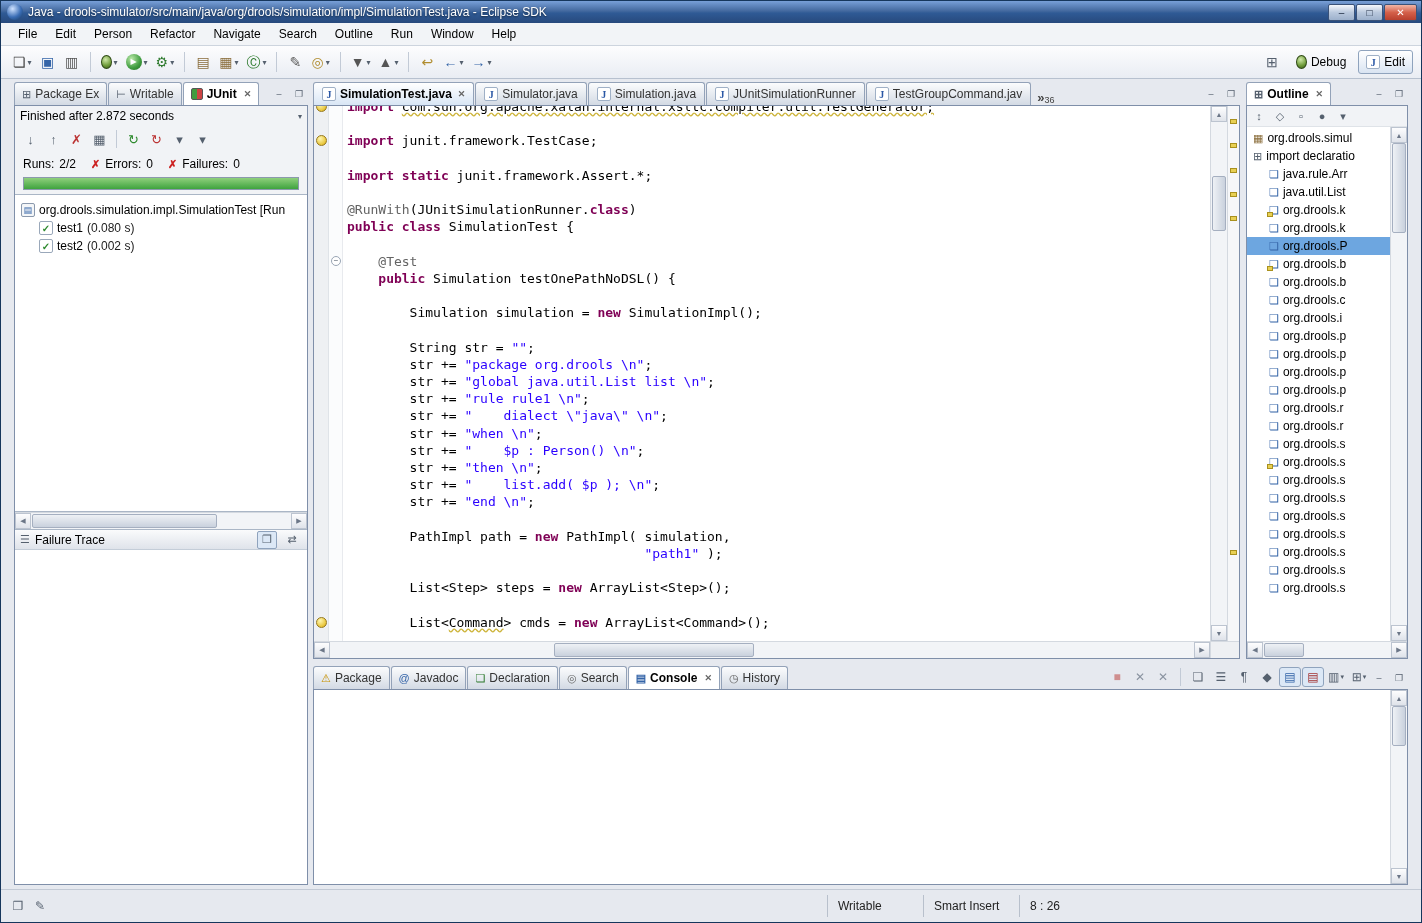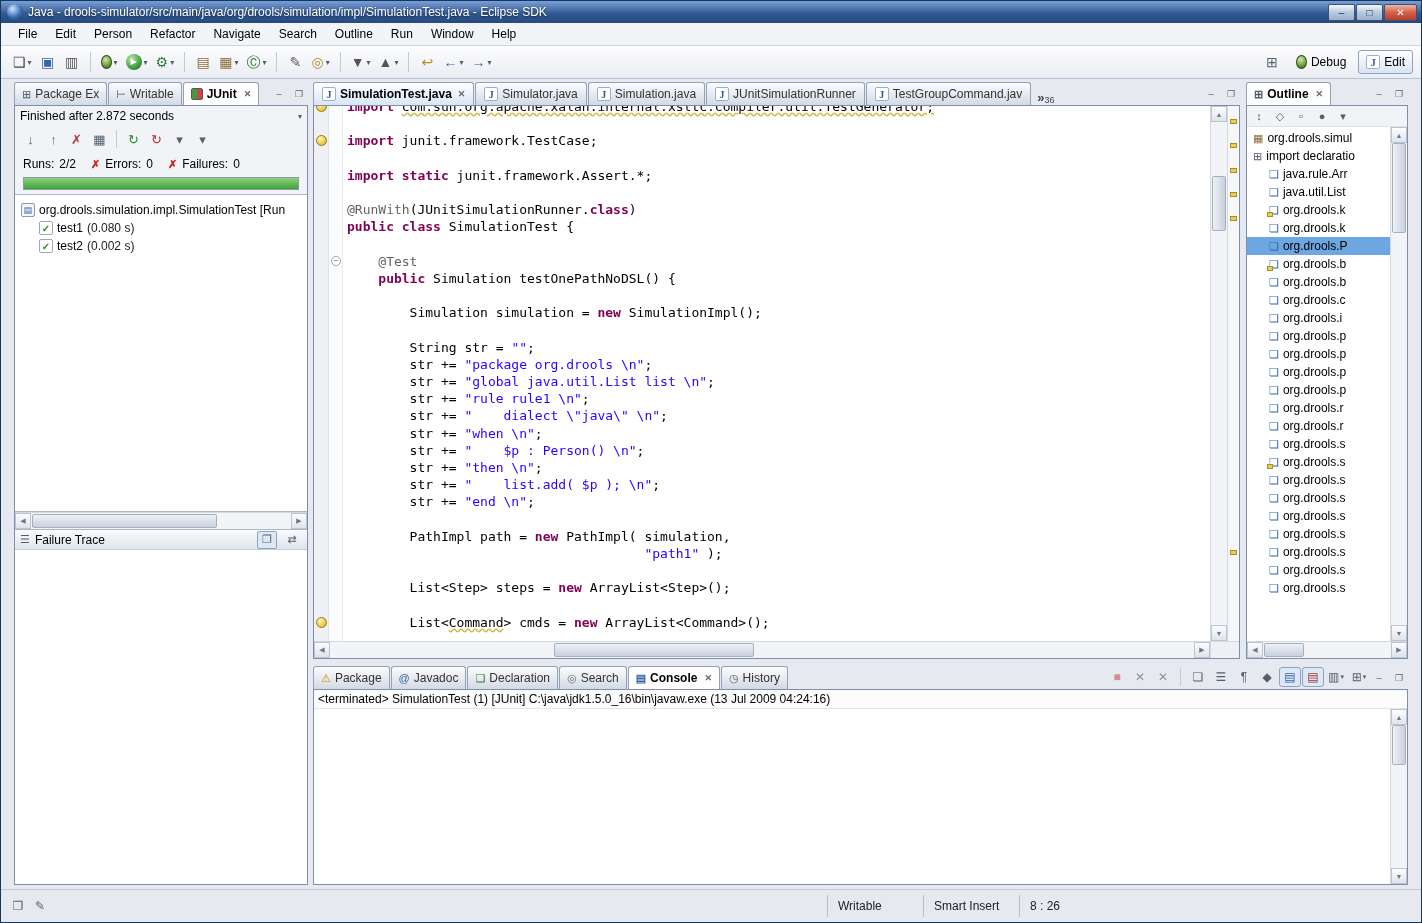--- a/index.html
+++ b/index.html
@@ -673,21 +673,20 @@
                 <span style="color: rgb(85, 96, 110);">⊞</span>
                 <span class="ct-dd">▾</span>
               </div>
             </div>
           <div class="vt-minmax">
             <div class="mm-btn">–</div>
             <div class="mm-btn">❐</div>
           </div>
         </div>
         <div class="console-frame">
-          <div class="console-msg">&lt;terminated&gt; SimulationTest (1) [JUnit] C:\java\jdk1.5.0_16\bin\javaw.exe (13 Jul 2009 04:24:16)</div>
           <div class="console-main">
             <div class="console-body"></div>
             <div class="sbv">
               <div class="sb-btn up">▲</div>
               <div class="sb-thumb-v" style="top:16px;height:40px;"></div>
               <div class="sb-btn down">▼</div>
             </div>
           </div>
         </div>
       </div>

